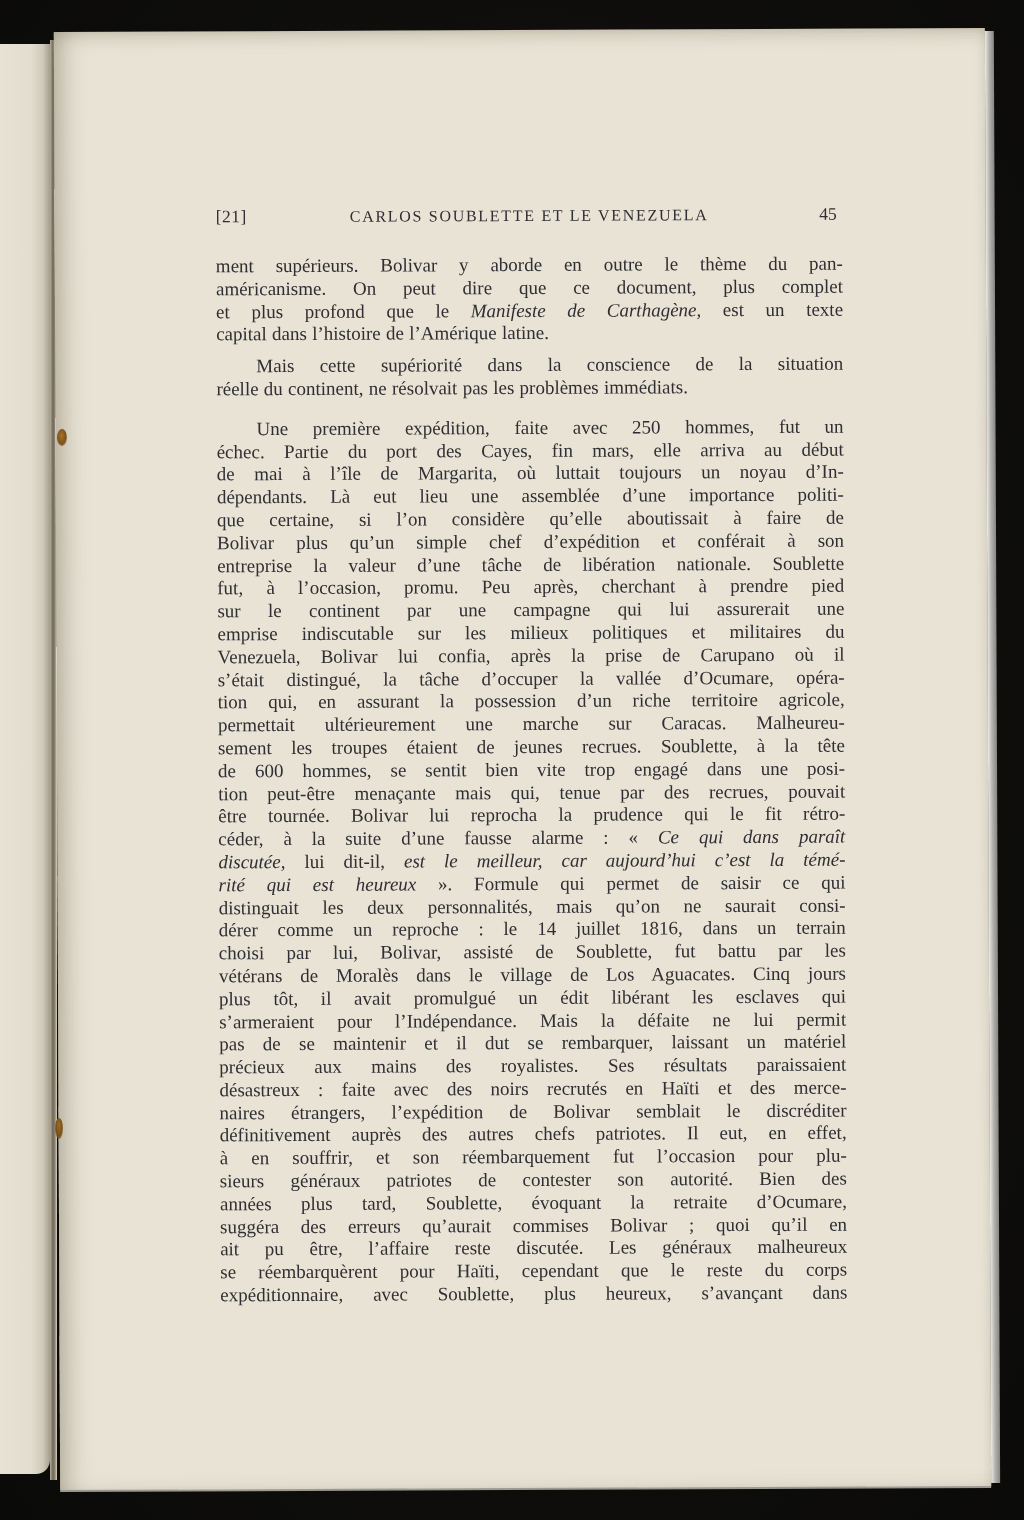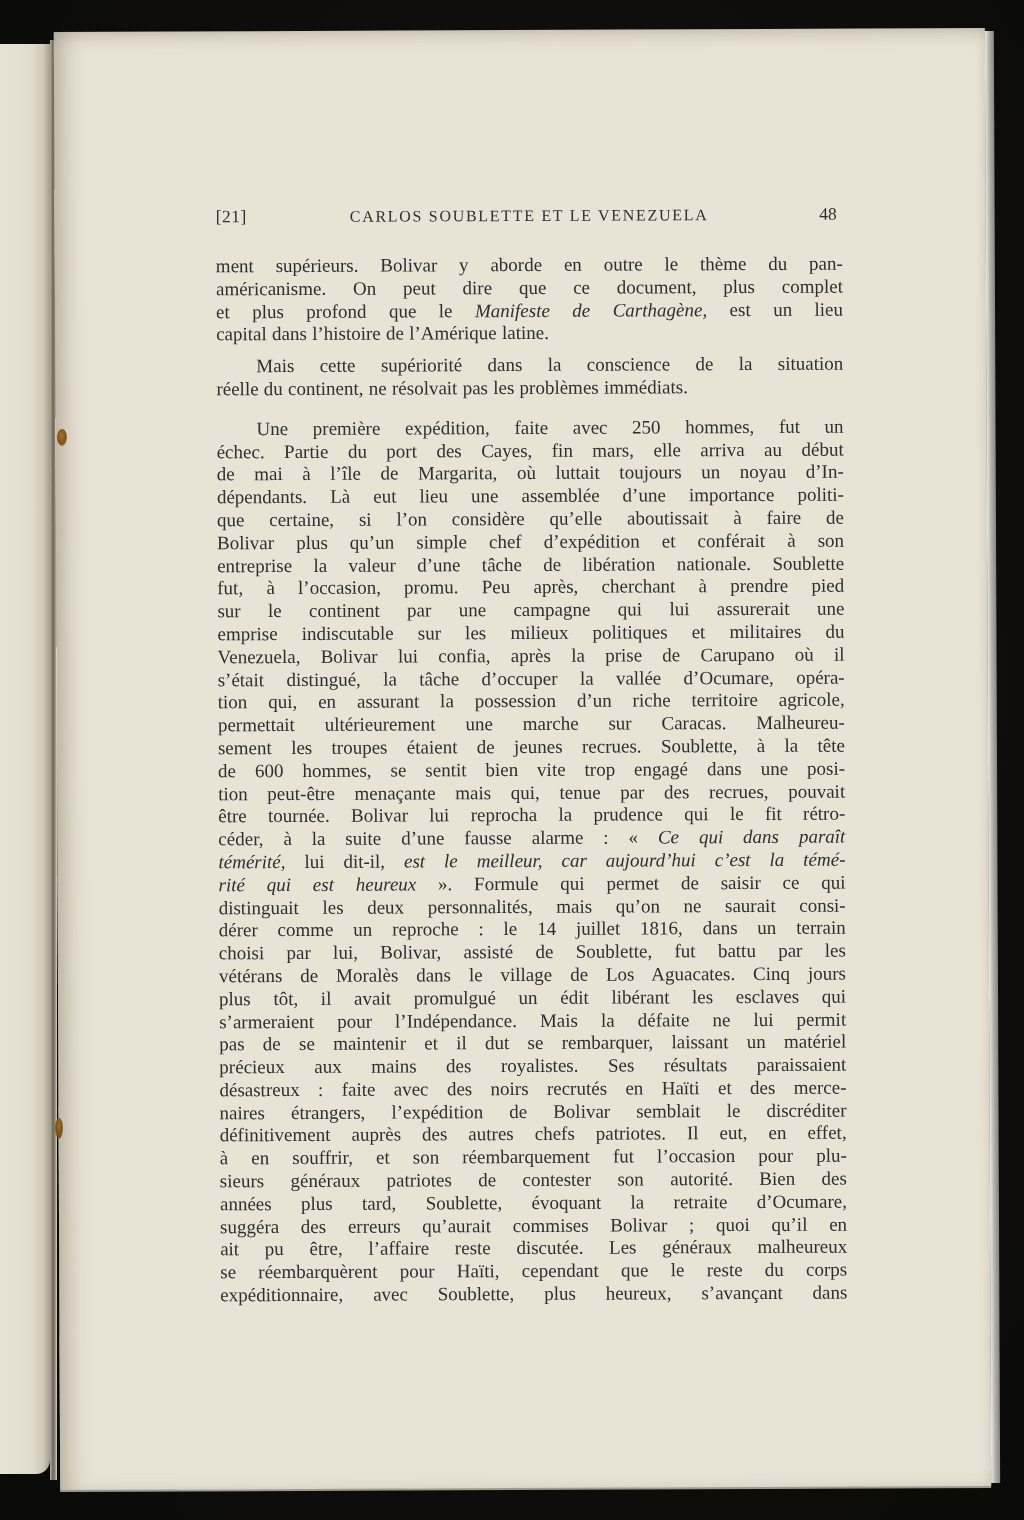--- a/index.html
+++ b/index.html
@@ -62,28 +62,28 @@
 
 <div class="left-page"></div>
 <div class="crease"></div>
 
 <div class="page">
   <div class="page-stack"></div>
 
   <div class="header">
     <span class="num">[21]</span>
     <span class="title">CARLOS SOUBLETTE ET LE VENEZUELA</span>
-    <span class="pageno">48</span>
+    <span class="pageno">45</span>
   </div>
 
   <div class="body">
       <div class="para">
         <div class="line"><span>ment supérieurs. Bolivar y aborde en outre le thème du pan-</span></div>
         <div class="line"><span>américanisme. On peut dire que ce document, plus complet</span></div>
-        <div class="line"><span>et plus profond que le </span><span class="it">Manifeste de Carthagène,</span><span> est un lieu</span></div>
+        <div class="line"><span>et plus profond que le </span><span class="it">Manifeste de Carthagène,</span><span> est un texte</span></div>
         <div class="line no-just"><span>capital dans l’histoire de l’Amérique latine.</span></div>
       </div>
       <div class="para indent">
         <div class="line"><span>Mais cette supériorité dans la conscience de la situation</span></div>
         <div class="line no-just"><span>réelle du continent, ne résolvait pas les problèmes immédiats.</span></div>
       </div>
       <div class="para indent">
         <div class="line"><span>Une première expédition, faite avec 250 hommes, fut un</span></div>
         <div class="line"><span>échec. Partie du port des Cayes, fin mars, elle arriva au début</span></div>
         <div class="line"><span>de mai à l’île de Margarita, où luttait toujours un noyau d’In-</span></div>
@@ -96,21 +96,21 @@
         <div class="line"><span>emprise indiscutable sur les milieux politiques et militaires du</span></div>
         <div class="line"><span>Venezuela, Bolivar lui confia, après la prise de Carupano où il</span></div>
         <div class="line"><span>s’était distingué, la tâche d’occuper la vallée d’Ocumare, opéra-</span></div>
         <div class="line"><span>tion qui, en assurant la possession d’un riche territoire agricole,</span></div>
         <div class="line"><span>permettait ultérieurement une marche sur Caracas. Malheureu-</span></div>
         <div class="line"><span>sement les troupes étaient de jeunes recrues. Soublette, à la tête</span></div>
         <div class="line"><span>de 600 hommes, se sentit bien vite trop engagé dans une posi-</span></div>
         <div class="line"><span>tion peut-être menaçante mais qui, tenue par des recrues, pouvait</span></div>
         <div class="line"><span>être tournée. Bolivar lui reprocha la prudence qui le fit rétro-</span></div>
         <div class="line"><span>céder, à la suite d’une fausse alarme : « </span><span class="it">Ce qui dans paraît</span></div>
-        <div class="line"><span class="it">témérité,</span><span> lui dit-il, </span><span class="it">est le meilleur, car aujourd’hui c’est la témé-</span></div>
+        <div class="line"><span class="it">discutée,</span><span> lui dit-il, </span><span class="it">est le meilleur, car aujourd’hui c’est la témé-</span></div>
         <div class="line"><span class="it">rité qui est heureux</span><span> ». Formule qui permet de saisir ce qui</span></div>
         <div class="line"><span>distinguait les deux personnalités, mais qu’on ne saurait consi-</span></div>
         <div class="line"><span>dérer comme un reproche : le 14 juillet 1816, dans un terrain</span></div>
         <div class="line"><span>choisi par lui, Bolivar, assisté de Soublette, fut battu par les</span></div>
         <div class="line"><span>vétérans de Moralès dans le village de Los Aguacates. Cinq jours</span></div>
         <div class="line"><span>plus tôt, il avait promulgué un édit libérant les esclaves qui</span></div>
         <div class="line"><span>s’armeraient pour l’Indépendance. Mais la défaite ne lui permit</span></div>
         <div class="line"><span>pas de se maintenir et il dut se rembarquer, laissant un matériel</span></div>
         <div class="line"><span>précieux aux mains des royalistes. Ses résultats paraissaient</span></div>
         <div class="line"><span>désastreux : faite avec des noirs recrutés en Haïti et des merce-</span></div>

